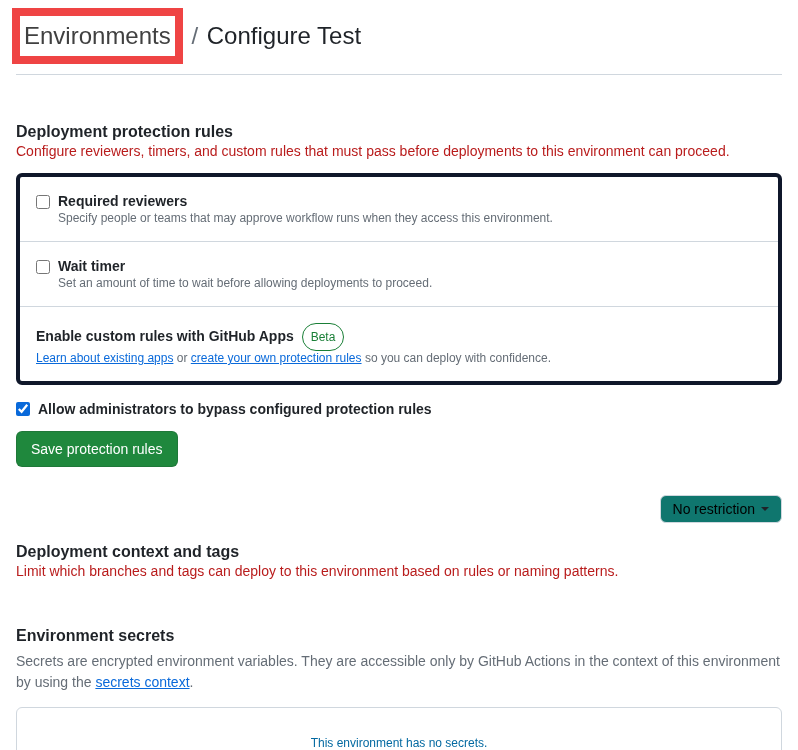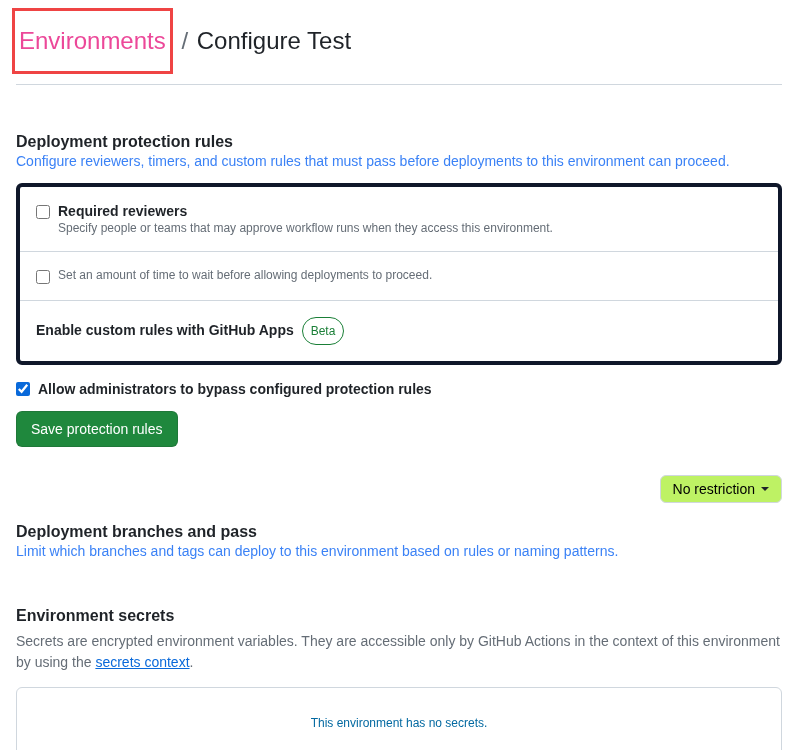--- a/index.html
+++ b/index.html
@@ -12,37 +12,37 @@
       padding: 8px 16px 16px 16px;
     }
     .breadcrumb {
       font-size: 24px;
       font-weight: 400;
       padding-bottom: 10px;
       border-bottom: 1px solid #d0d7de;
       margin-bottom: 16px;
     }
     .breadcrumb-link {
-      color: #ec4899;
+      color: #404040;
       text-decoration: none;
-      border: 3px solid #ef4444;
-      padding: 16px 4px;
+      border: 8px solid #ef4444;
+      padding: 6px 4px;
       display: inline-block;
       margin-left: -4px;
     }
     .breadcrumb-sep { color: #656d76; margin: 0 2px; }
     .breadcrumb-current { color: #1f2328; }
     .section-title {
       font-size: 16px;
       font-weight: 600;
       margin-bottom: 2px;
       margin-top: 48px;
     }
     .section-desc {
-      color: #3b82f6;
+      color: #b91c1c;
       font-size: 14px;
       margin-bottom: 14px;
     }
     .rules-box {
       border: 4px solid #0f172a;
       border-radius: 6px;
       margin-bottom: 16px;
     }
     .rule-item {
       padding: 16px;
@@ -114,21 +114,21 @@
       cursor: pointer;
       margin-bottom: 28px;
     }
     .row-flex {
       display: flex;
       justify-content: space-between;
       align-items: flex-start;
       gap: 16px;
     }
     .dropdown-btn {
-      background: #bef264;
+      background: #0f766e;
       border: 1px solid #d0d7de;
       border-radius: 6px;
       padding: 5px 12px;
       font-size: 14px;
       cursor: pointer;
       display: inline-flex;
       align-items: center;
       gap: 6px;
       white-space: nowrap;
     }
@@ -185,39 +185,43 @@
   <div class="rule-item">
     <input type="checkbox" class="rule-check" style="">
     <div class="rule-content">
       <div class="rule-label">Required reviewers</div>
       <div class="rule-sub">Specify people or teams that may approve workflow runs when they access this environment.</div>
     </div>
   </div>
   <div class="rule-item">
     <input type="checkbox" class="rule-check" style="">
     <div class="rule-content">
+      <div class="rule-label">Wait timer</div>
       <div class="rule-sub">Set an amount of time to wait before allowing deployments to proceed.</div>
     </div>
   </div>
   <div class="rule-custom">
     <span class="rule-custom-title">Enable custom rules with GitHub Apps</span>
     <span class="beta-badge">Beta</span>
+    <div class="rule-custom-line">
+      <a href="#" class="link">Learn about existing apps</a><span> or </span><a href="#" class="link">create your own protection rules</a><span> so you can deploy with confidence.</span>
+    </div>
   </div>
 </div>
 
 <div class="admin-row">
   <input type="checkbox" class="admin-check" checked="" style="">
   <span class="admin-label">Allow administrators to bypass configured protection rules</span>
 </div>
 
 <button class="btn-primary">Save protection rules</button>
 
 <div class="row-flex section-break">
   <div>
-    <div class="section-title">Deployment branches and pass</div>
+    <div class="section-title">Deployment context and tags</div>
     <div class="section-desc" style="margin-bottom:0">Limit which branches and tags can deploy to this environment based on rules or naming patterns.</div>
   </div>
   <button class="dropdown-btn">
     <span>No restriction</span>
     <span class="caret"></span>
   </button>
 </div>
 
 <div class="section-title">Environment secrets</div>
 <div class="secrets-desc">

